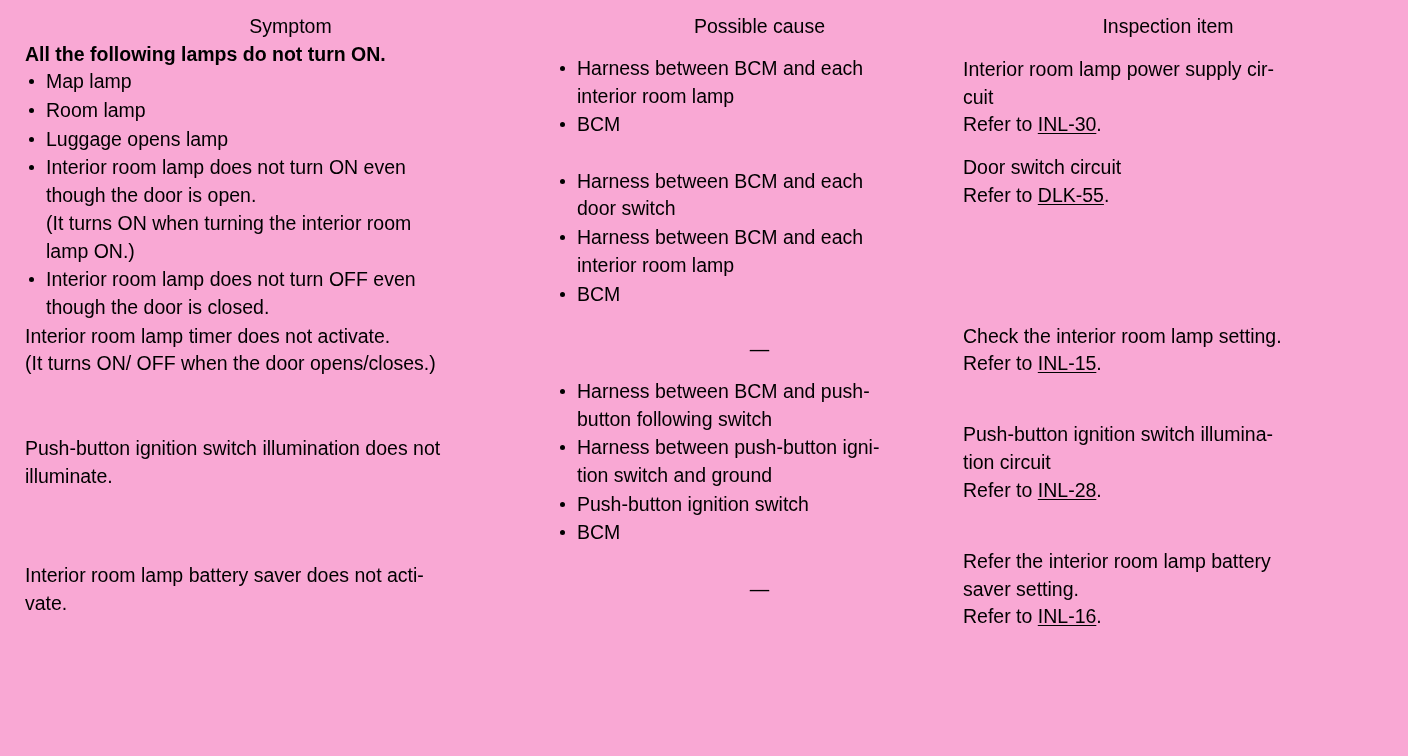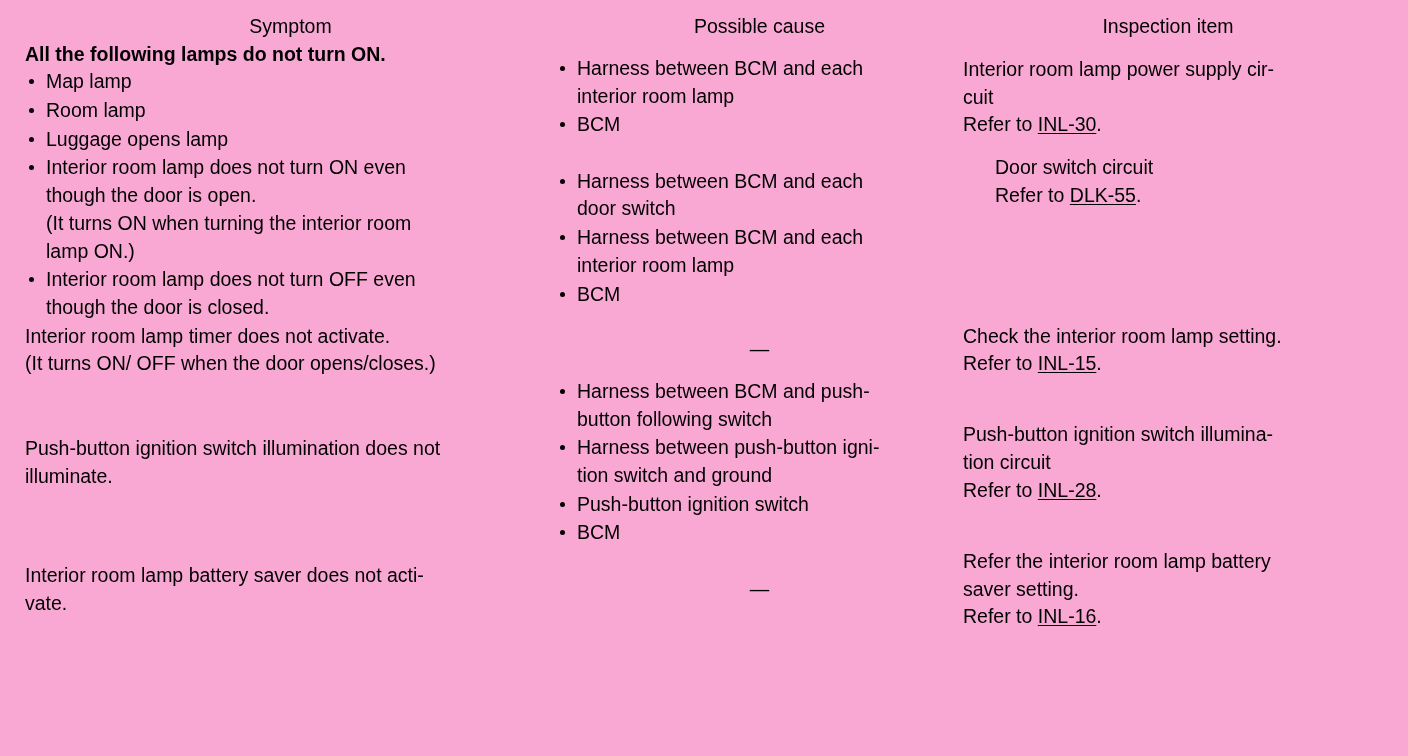--- a/index.html
+++ b/index.html
@@ -99,21 +99,20 @@
 
   a.ref, .ref {
     color: #000;
     text-decoration: underline;
     text-underline-offset: 2px;
   }
   .sub-table {
     width: 100%;
     border-collapse: collapse;
     table-layout: fixed;
-    margin-left: 32px;
   }
   .sub-table td { padding: 0; }
   .sub-div { border-bottom: 2px solid #000; }
   .subpad { padding: 9px 14px 9px 17px; }
   .subpad-b { padding: 16px 14px 18px 17px; }
 </style>
 </head>
 <body>
 
 <div id="page">

